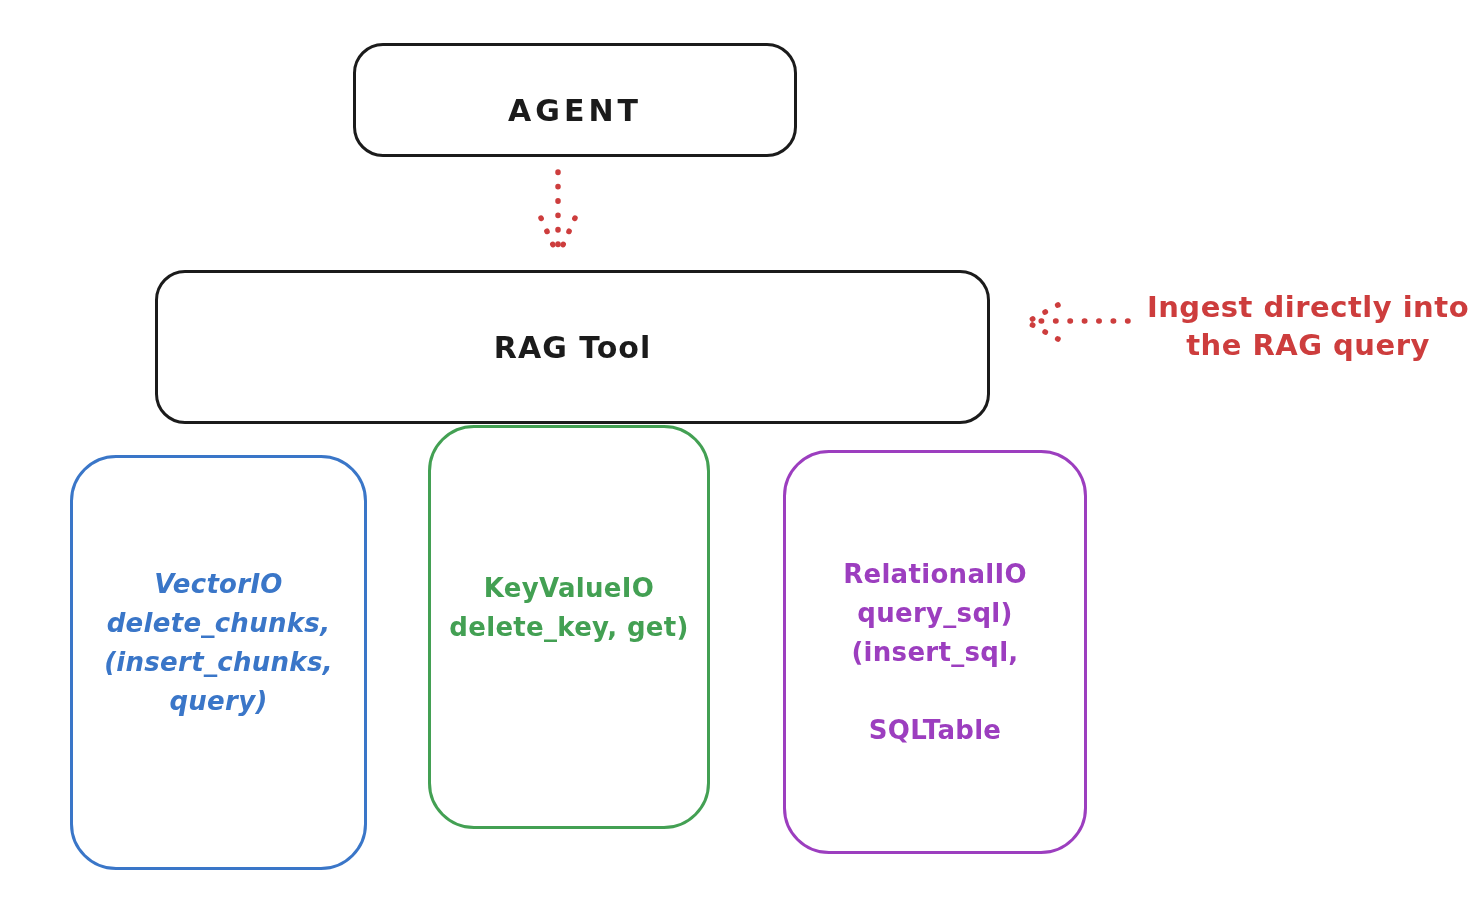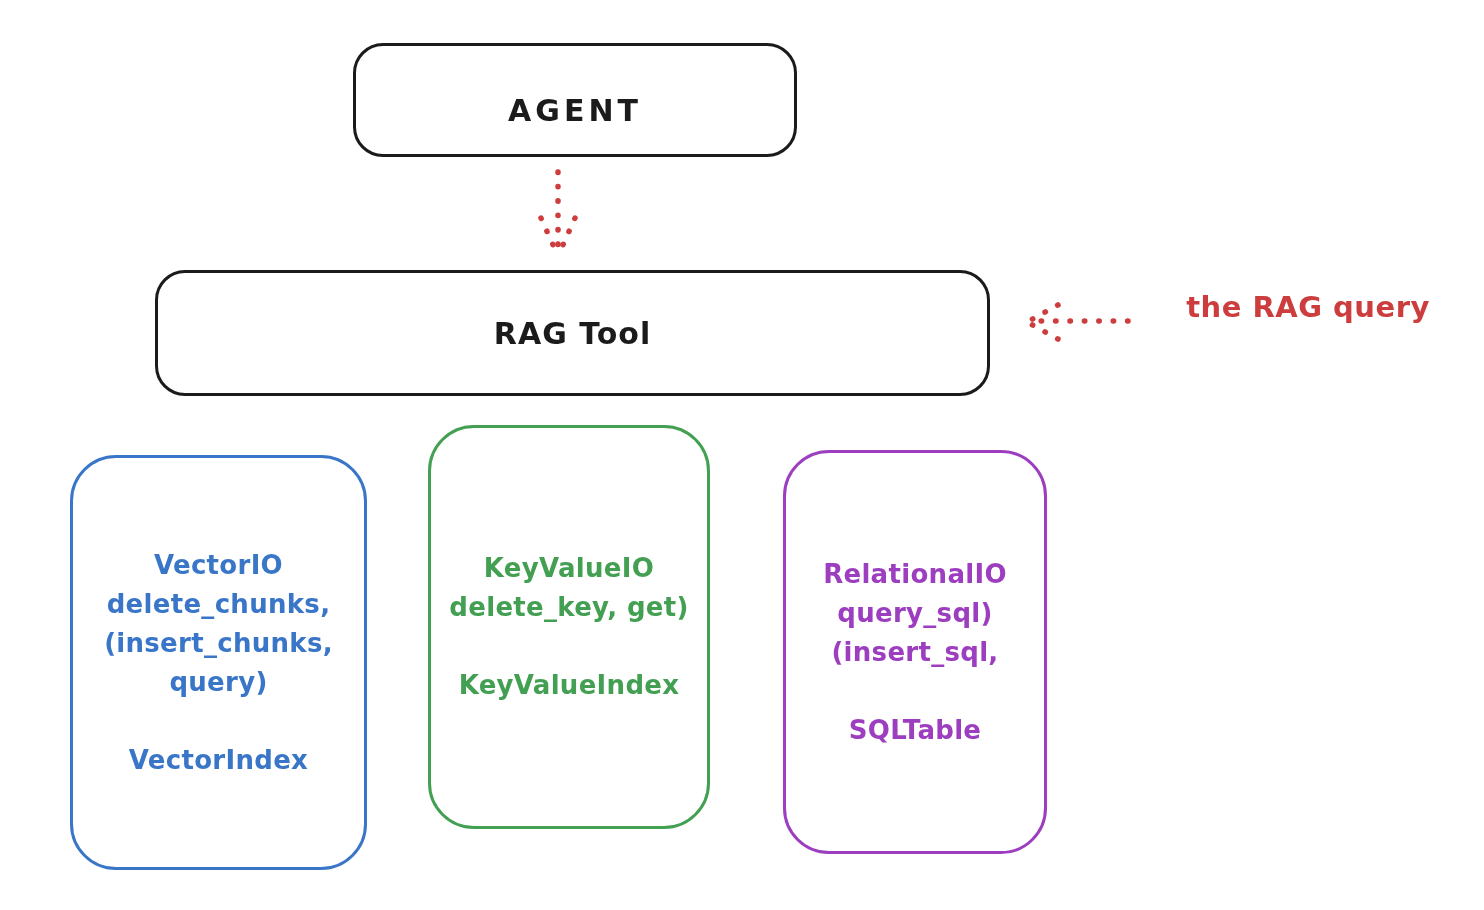--- a/index.html
+++ b/index.html
@@ -21,21 +21,21 @@
     border-radius:30px;
     background:transparent;
     display:flex;align-items:center;justify-content:center;
     color:var(--ink);
   }
   .node-label{
     font-size:30px;font-weight:600;letter-spacing:2px;color:var(--ink);
   }
   #agent-box{left:353px;top:43px;width:444px;height:114px;}
   #agent-box .node-label{letter-spacing:4px;margin-top:21px;}
-  #rag-box{left:155px;top:270px;width:835px;height:126px;}
+  #rag-box{left:155px;top:270px;width:835px;height:154px;}
   #rag-box .node-label{letter-spacing:1px;}
 
   
   svg.arrows{position:absolute;left:0;top:0;width:1484px;height:910px;pointer-events:none;}
   .dotline{
     fill:none;
     stroke:var(--red);
     stroke-width:5.5;
     stroke-linecap:round;
     stroke-dasharray:0.4 14;
@@ -51,23 +51,23 @@
   
   .card{
     position:absolute;
     border-radius:46px;
     background:transparent;
     display:flex;align-items:center;justify-content:center;
     text-align:center;
   }
   .card .card-text{font-size:26px;font-weight:600;line-height:39px;letter-spacing:0.3px;}
   .card .gap{height:39px;}
-  #card-vector{left:70px;top:455px;width:297px;height:415px;border:3.5px solid var(--blue);color:var(--blue);}
+  #card-vector{left:70px;top:455px;width:297px;height:415px;border:3.5px solid var(--blue);color:var(--blue);font-style:italic;}
   #card-keyvalue{left:428px;top:425px;width:282px;height:404px;border:3.5px solid var(--green);color:var(--green);}
-  #card-relational{left:783px;top:450px;width:264px;height:404px;border:3.5px solid var(--purple);color:var(--purple);}
+  #card-relational{left:783px;top:450px;width:304px;height:404px;border:3.5px solid var(--purple);color:var(--purple);}
 </style>
 </head>
 <body>
 
 <div class="stage">
 
   <div class="node" id="agent-box">
     <span class="node-label">AGENT</span>
   </div>
 
@@ -84,40 +84,39 @@
     </g>
 
     <g>
       <path class="dotline" d="M1128 321 L1038 321"></path>
       <path class="dotline" d="M1058 305 L1027 322"></path>
       <path class="dotline" d="M1058 339 L1027 322"></path>
     </g>
   </svg>
 
   <div class="annotation">
+    <div>Ingest directly into</div>
     <div>the RAG query</div>
   </div>
 
   <div class="card" id="card-vector">
     <div class="card-text">
       <div>VectorIO</div>
       <div>delete_chunks,</div>
       <div>(insert_chunks,</div>
       <div>query)</div>
       <div class="gap"></div>
-      <div>VectorIndex</div>
     </div>
   </div>
 
   <div class="card" id="card-keyvalue">
     <div class="card-text">
       <div>KeyValueIO</div>
       <div>delete_key, get)</div>
       <div class="gap"></div>
-      <div>KeyValueIndex</div>
     </div>
   </div>
 
   <div class="card" id="card-relational">
     <div class="card-text">
       <div>RelationalIO</div>
       <div>query_sql)</div>
       <div>(insert_sql,</div>
       <div class="gap"></div>
       <div>SQLTable</div>

